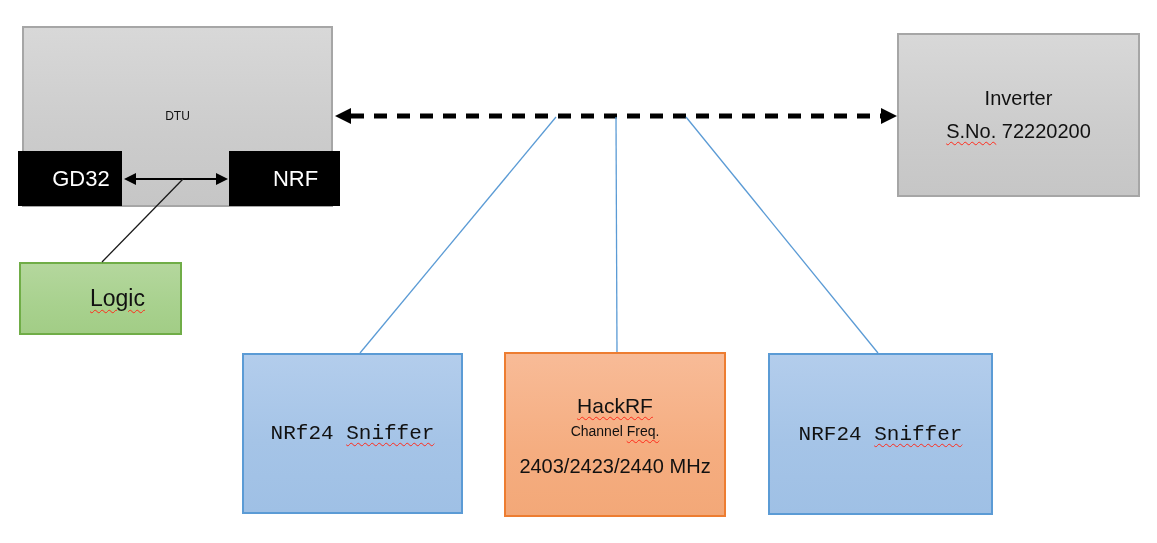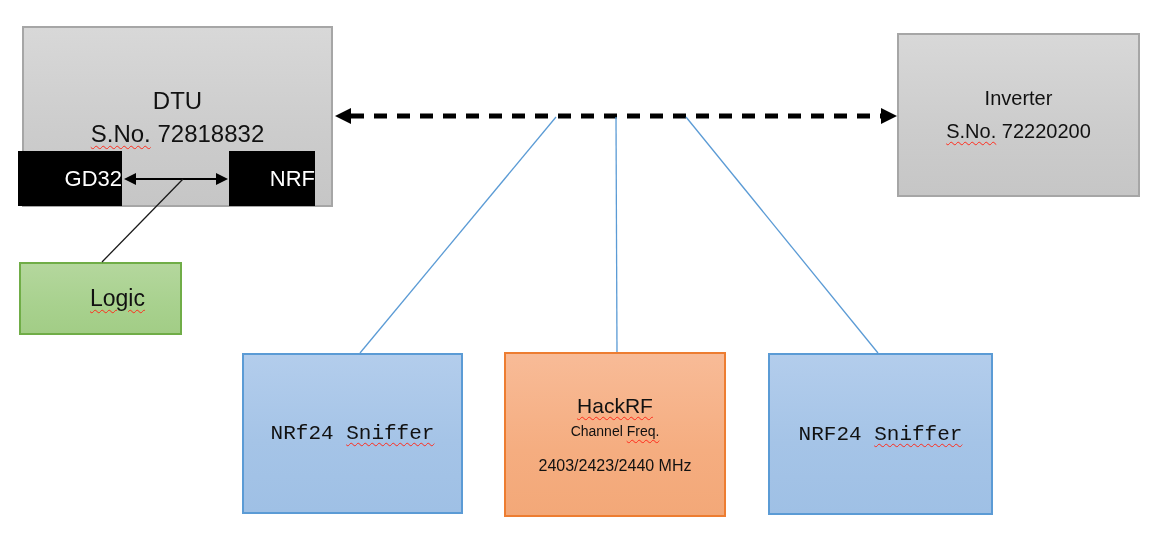--- a/index.html
+++ b/index.html
@@ -43,35 +43,35 @@
     border: 2px solid #70ad47;
     padding-left: 34px;
   }
   .black-chip {
     position: absolute;
     box-sizing: border-box;
     background: #000000;
     color: #ffffff;
     display: flex;
     align-items: center;
-    justify-content: flex-end;
+    justify-content: center;
     font-size: 22px;
     padding-left: 22px;
   }
-  .dtu-box      { left: 22px;  top: 26px;  width: 311px; height: 181px; font-size: 24px; line-height: 33px; }
+  .dtu-box      { left: 22px;  top: 26px;  width: 311px; height: 181px; font-size: 12px; line-height: 33px; }
   .inverter-box { left: 897px; top: 33px;  width: 243px; height: 164px; font-size: 20px; line-height: 33px; }
   .logic-box    { left: 19px;  top: 262px; width: 163px; height: 73px;  font-size: 23px; }
   .gd32-chip    { left: 18px;  top: 151px; width: 104px; height: 55px; }
-  .nrf-chip     { left: 229px; top: 151px; width: 86px; height: 55px; }
+  .nrf-chip     { left: 229px; top: 151px; width: 111px; height: 55px; }
   .sniffer-left  { left: 242px; top: 353px; width: 221px; height: 161px; font-size: 21px; line-height: 33px; }
   .hackrf-box    { left: 504px; top: 352px; width: 222px; height: 165px; }
   .sniffer-right { left: 768px; top: 353px; width: 225px; height: 162px; font-size: 21px; line-height: 33px; }
   .hackrf-title { font-size: 21px; line-height: 28px; }
   .hackrf-sub   { font-size: 14px; line-height: 22px; }
-  .hackrf-freq  { font-size: 16px; line-height: 24px; margin-top: 12px; }
+  .hackrf-freq  { font-size: 20px; line-height: 24px; margin-top: 12px; }
   .misspell {
     text-decoration-line: underline;
     text-decoration-style: wavy;
     text-decoration-color: #ff2a1a;
     text-decoration-thickness: 1px;
     text-underline-offset: 3px;
   }
   #wires {
     position: absolute;
     left: 0; top: 0;
@@ -79,21 +79,20 @@
     pointer-events: none;
   }
 </style>
 </head>
 <body>
 
 <div id="canvas">
 
   <div class="box gray-box dtu-box">
     <div>DTU</div>
-    <div><span class="misspell">S.No.</span><span> 72818832</span></div>
   </div>
 
   <div class="black-chip gd32-chip">
     <span>GD32</span>
   </div>
   <div class="black-chip nrf-chip">
     <span>NRF</span>
   </div>
 
   <div class="box green-box logic-box">

